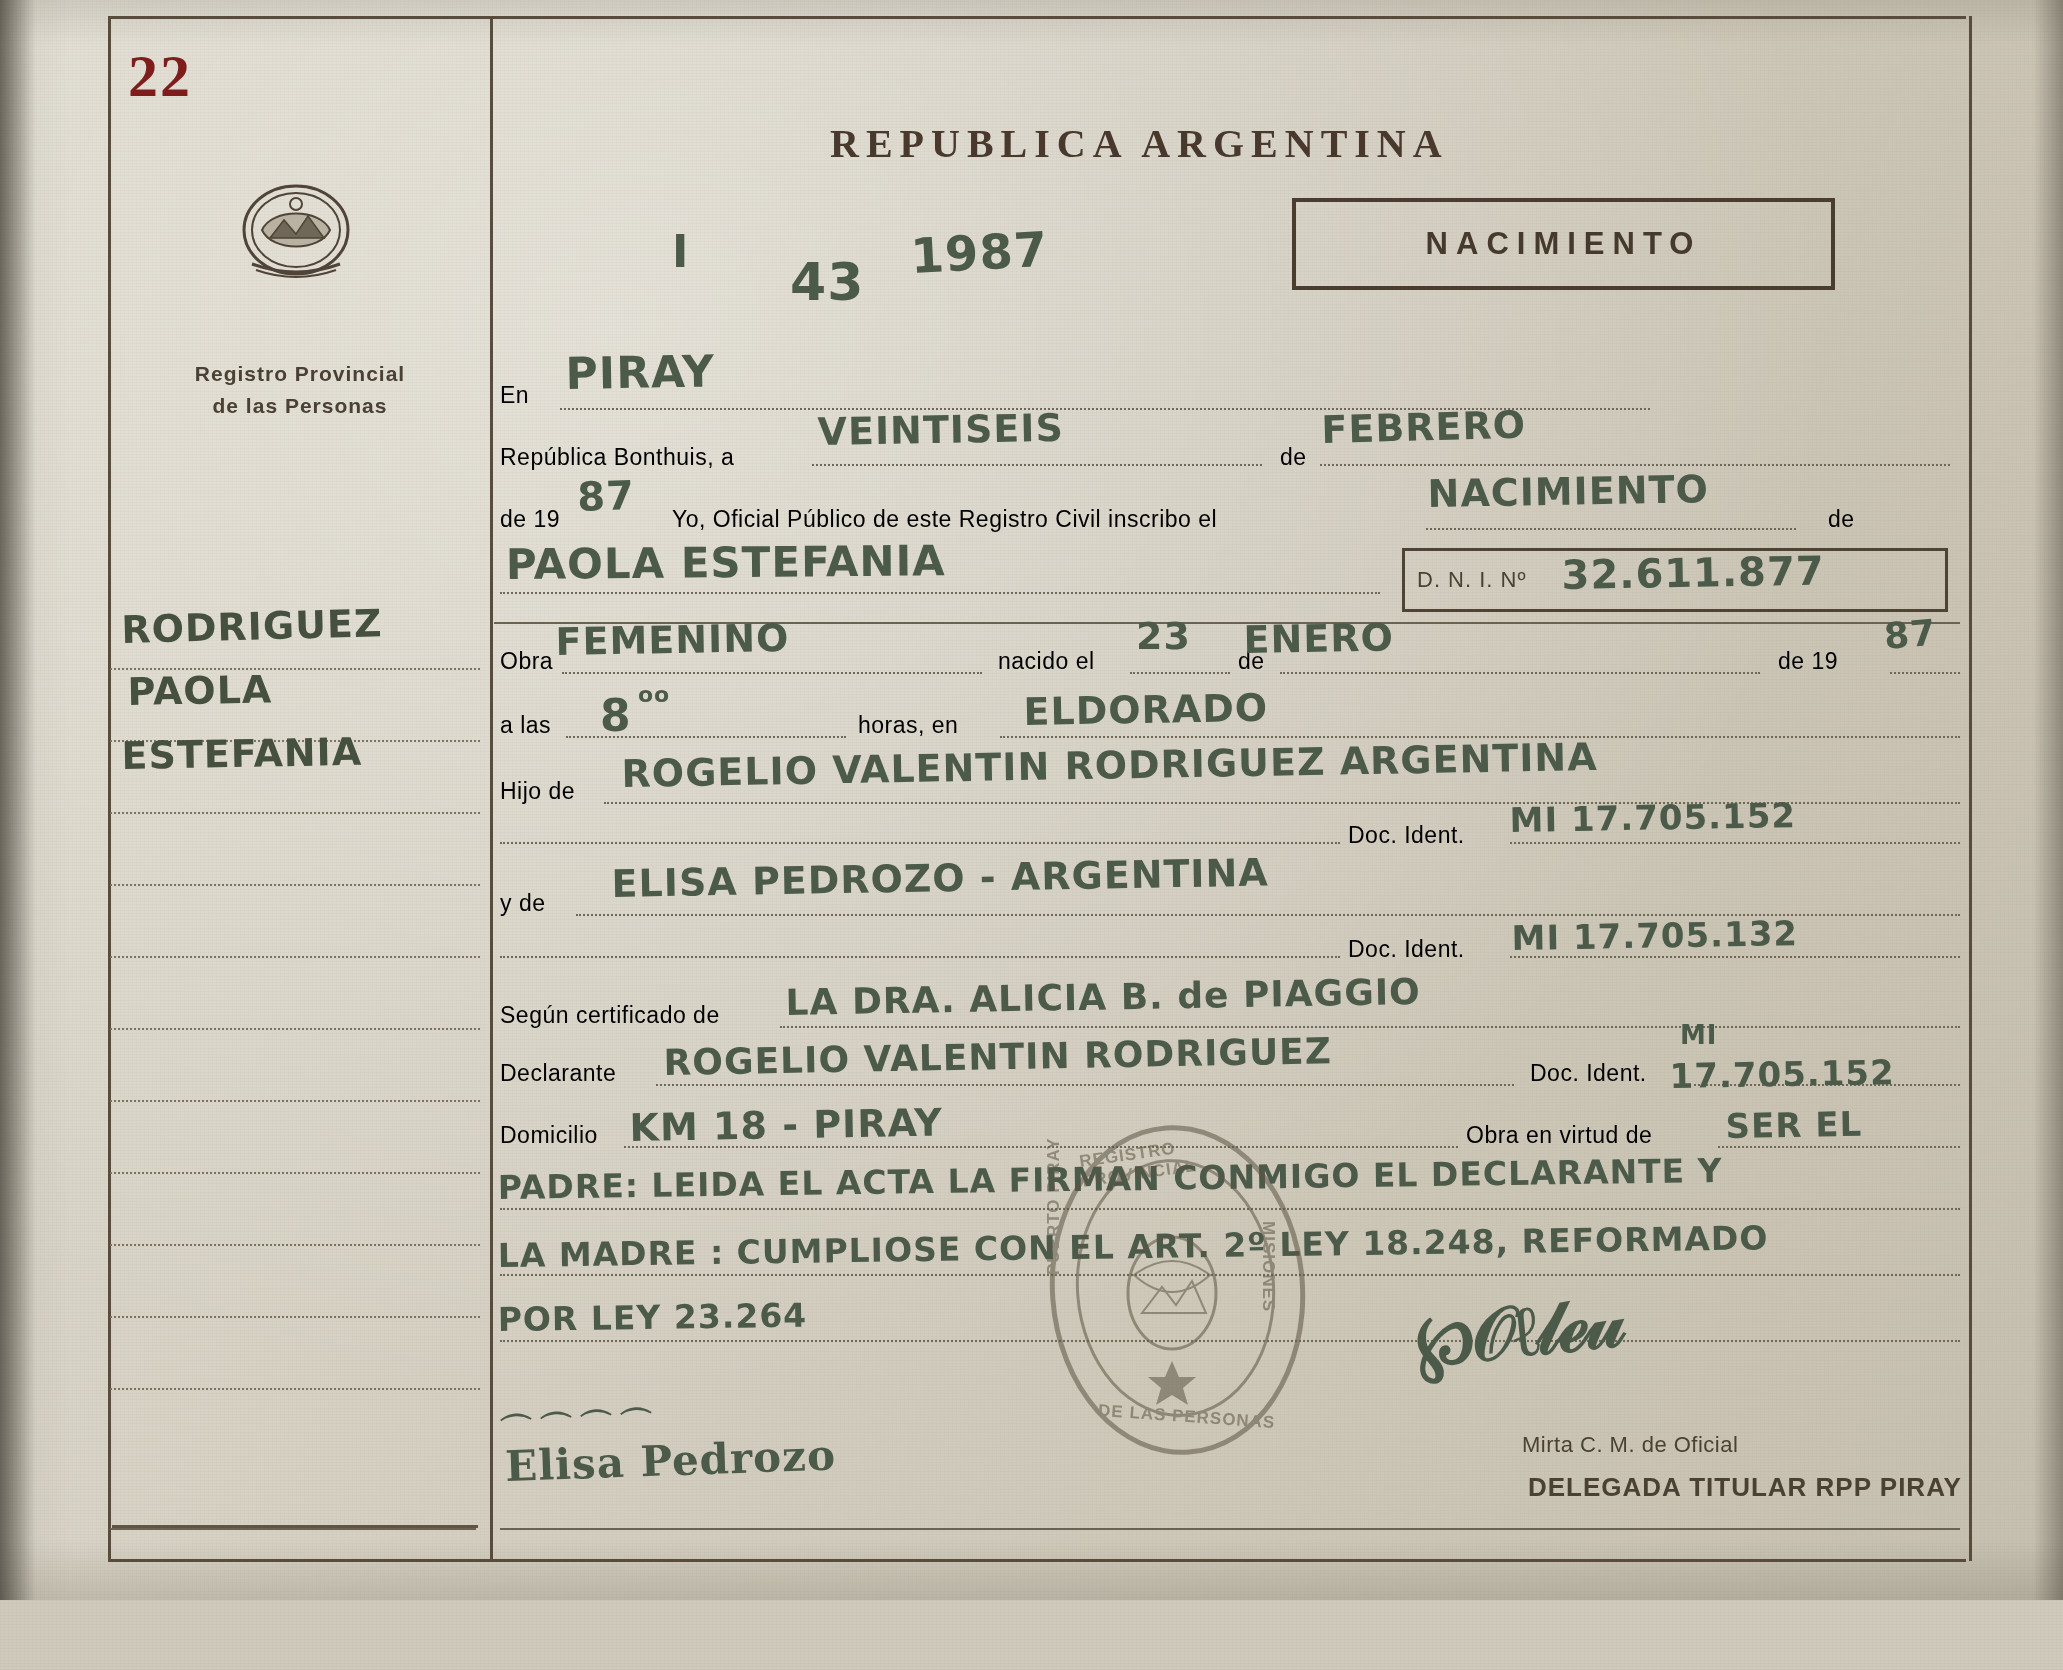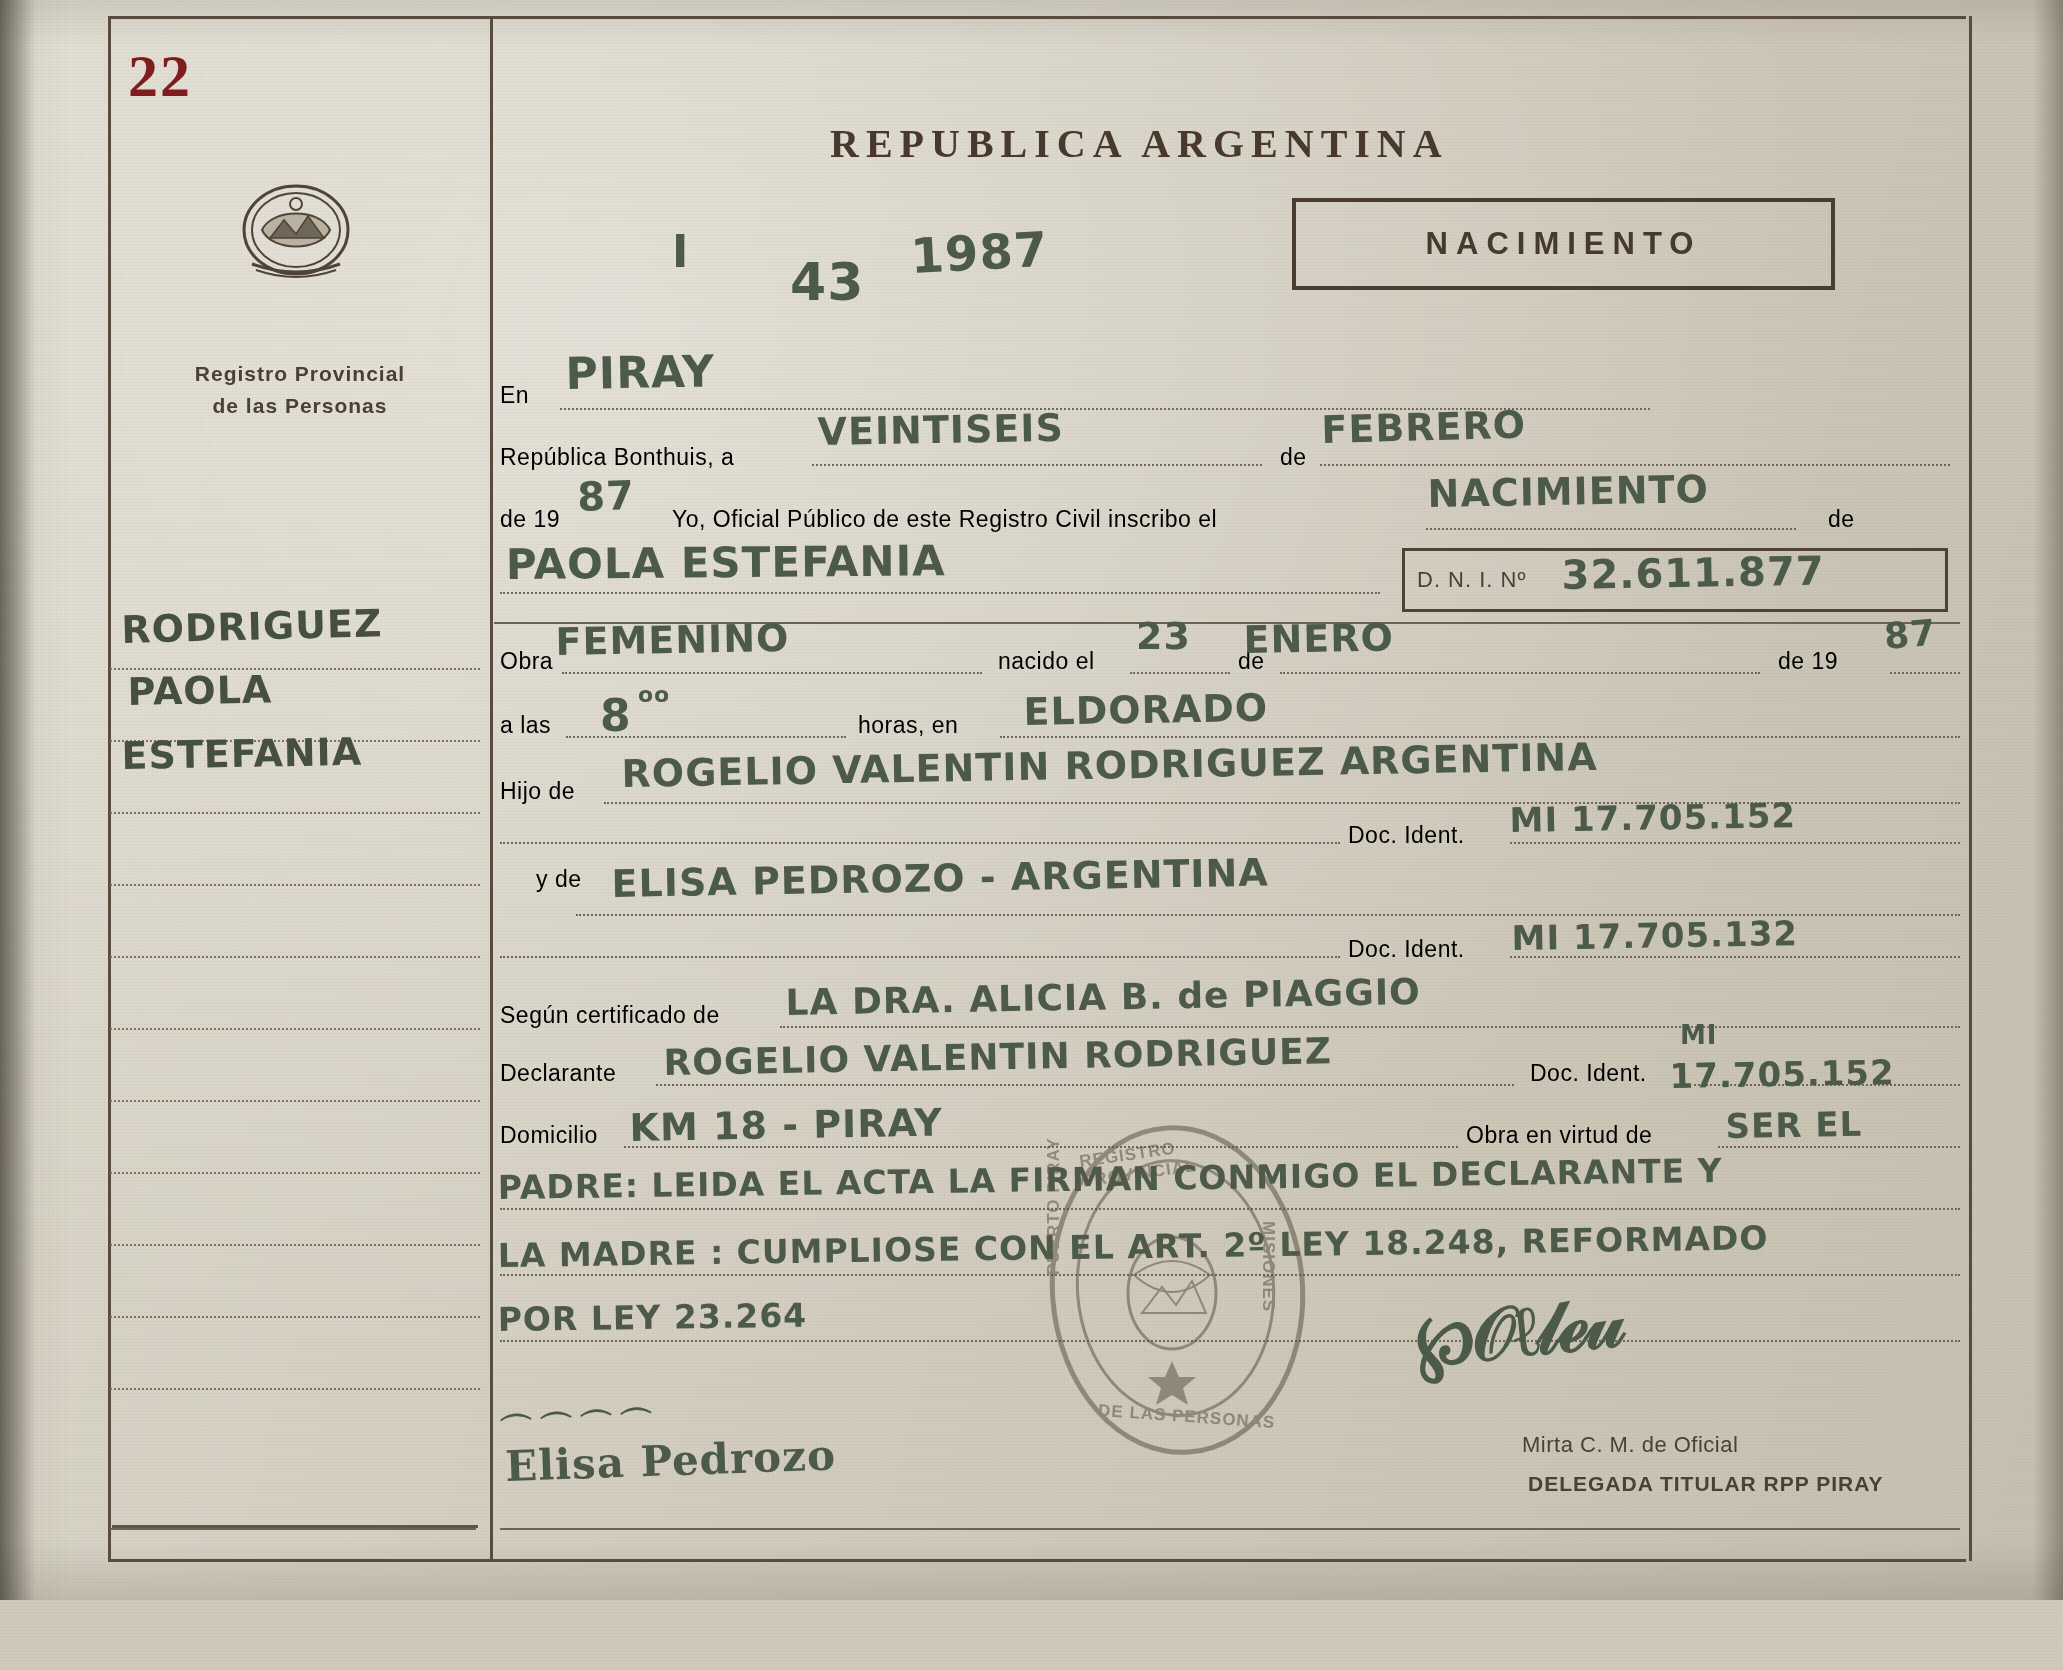--- a/index.html
+++ b/index.html
@@ -243,21 +243,21 @@
   
   .sig-caption {
     position: absolute;
     font-size: 22px;
     color: #4b4034;
     letter-spacing: .5px;
     white-space: nowrap;
   }
   .sig-caption.bold {
     font-weight: bold;
-    font-size: 21px;
+    font-size: 26px;
     letter-spacing: 1px;
   }
   .sig-rule {
     position: absolute;
     border-bottom: 2px solid #6b6252;
   }
 
   
   .caption-bar {
     position: absolute;
@@ -398,21 +398,21 @@
 
   <div class="lbl" style="left:500px; top:778px;">Hijo de</div>
   <div class="field-line" style="left:604px; top:802px; width:1356px;"></div>
   <div class="hw" style="left:622px; top:752px; font-size:38px; transform:rotate(-1deg);">ROGELIO VALENTIN RODRIGUEZ   ARGENTINA</div>
 
   <div class="field-line" style="left:500px; top:842px; width:840px;"></div>
   <div class="lbl" style="left:1348px; top:822px;">Doc. Ident.</div>
   <div class="field-line" style="left:1510px; top:842px; width:450px;"></div>
   <div class="hw" style="left:1510px; top:800px; font-size:34px; transform:rotate(-1deg);">MI 17.705.152</div>
 
-  <div class="lbl" style="left:500px; top:866px;margin-left:36px;">y de</div>
+  <div class="lbl" style="left:500px; top:890px;">y de</div>
   <div class="field-line" style="left:576px; top:914px; width:1384px;"></div>
   <div class="hw" style="left:612px; top:862px; font-size:38px; transform:rotate(-1deg);">ELISA PEDROZO - ARGENTINA</div>
 
   <div class="field-line" style="left:500px; top:956px; width:840px;"></div>
   <div class="lbl" style="left:1348px; top:936px;">Doc. Ident.</div>
   <div class="field-line" style="left:1510px; top:956px; width:450px;"></div>
   <div class="hw" style="left:1512px; top:918px; font-size:34px; transform:rotate(-1deg);">MI 17.705.132</div>
 
   <div class="lbl" style="left:500px; top:1002px;">Según certificado de</div>
   <div class="field-line" style="left:780px; top:1026px; width:1180px;"></div>

